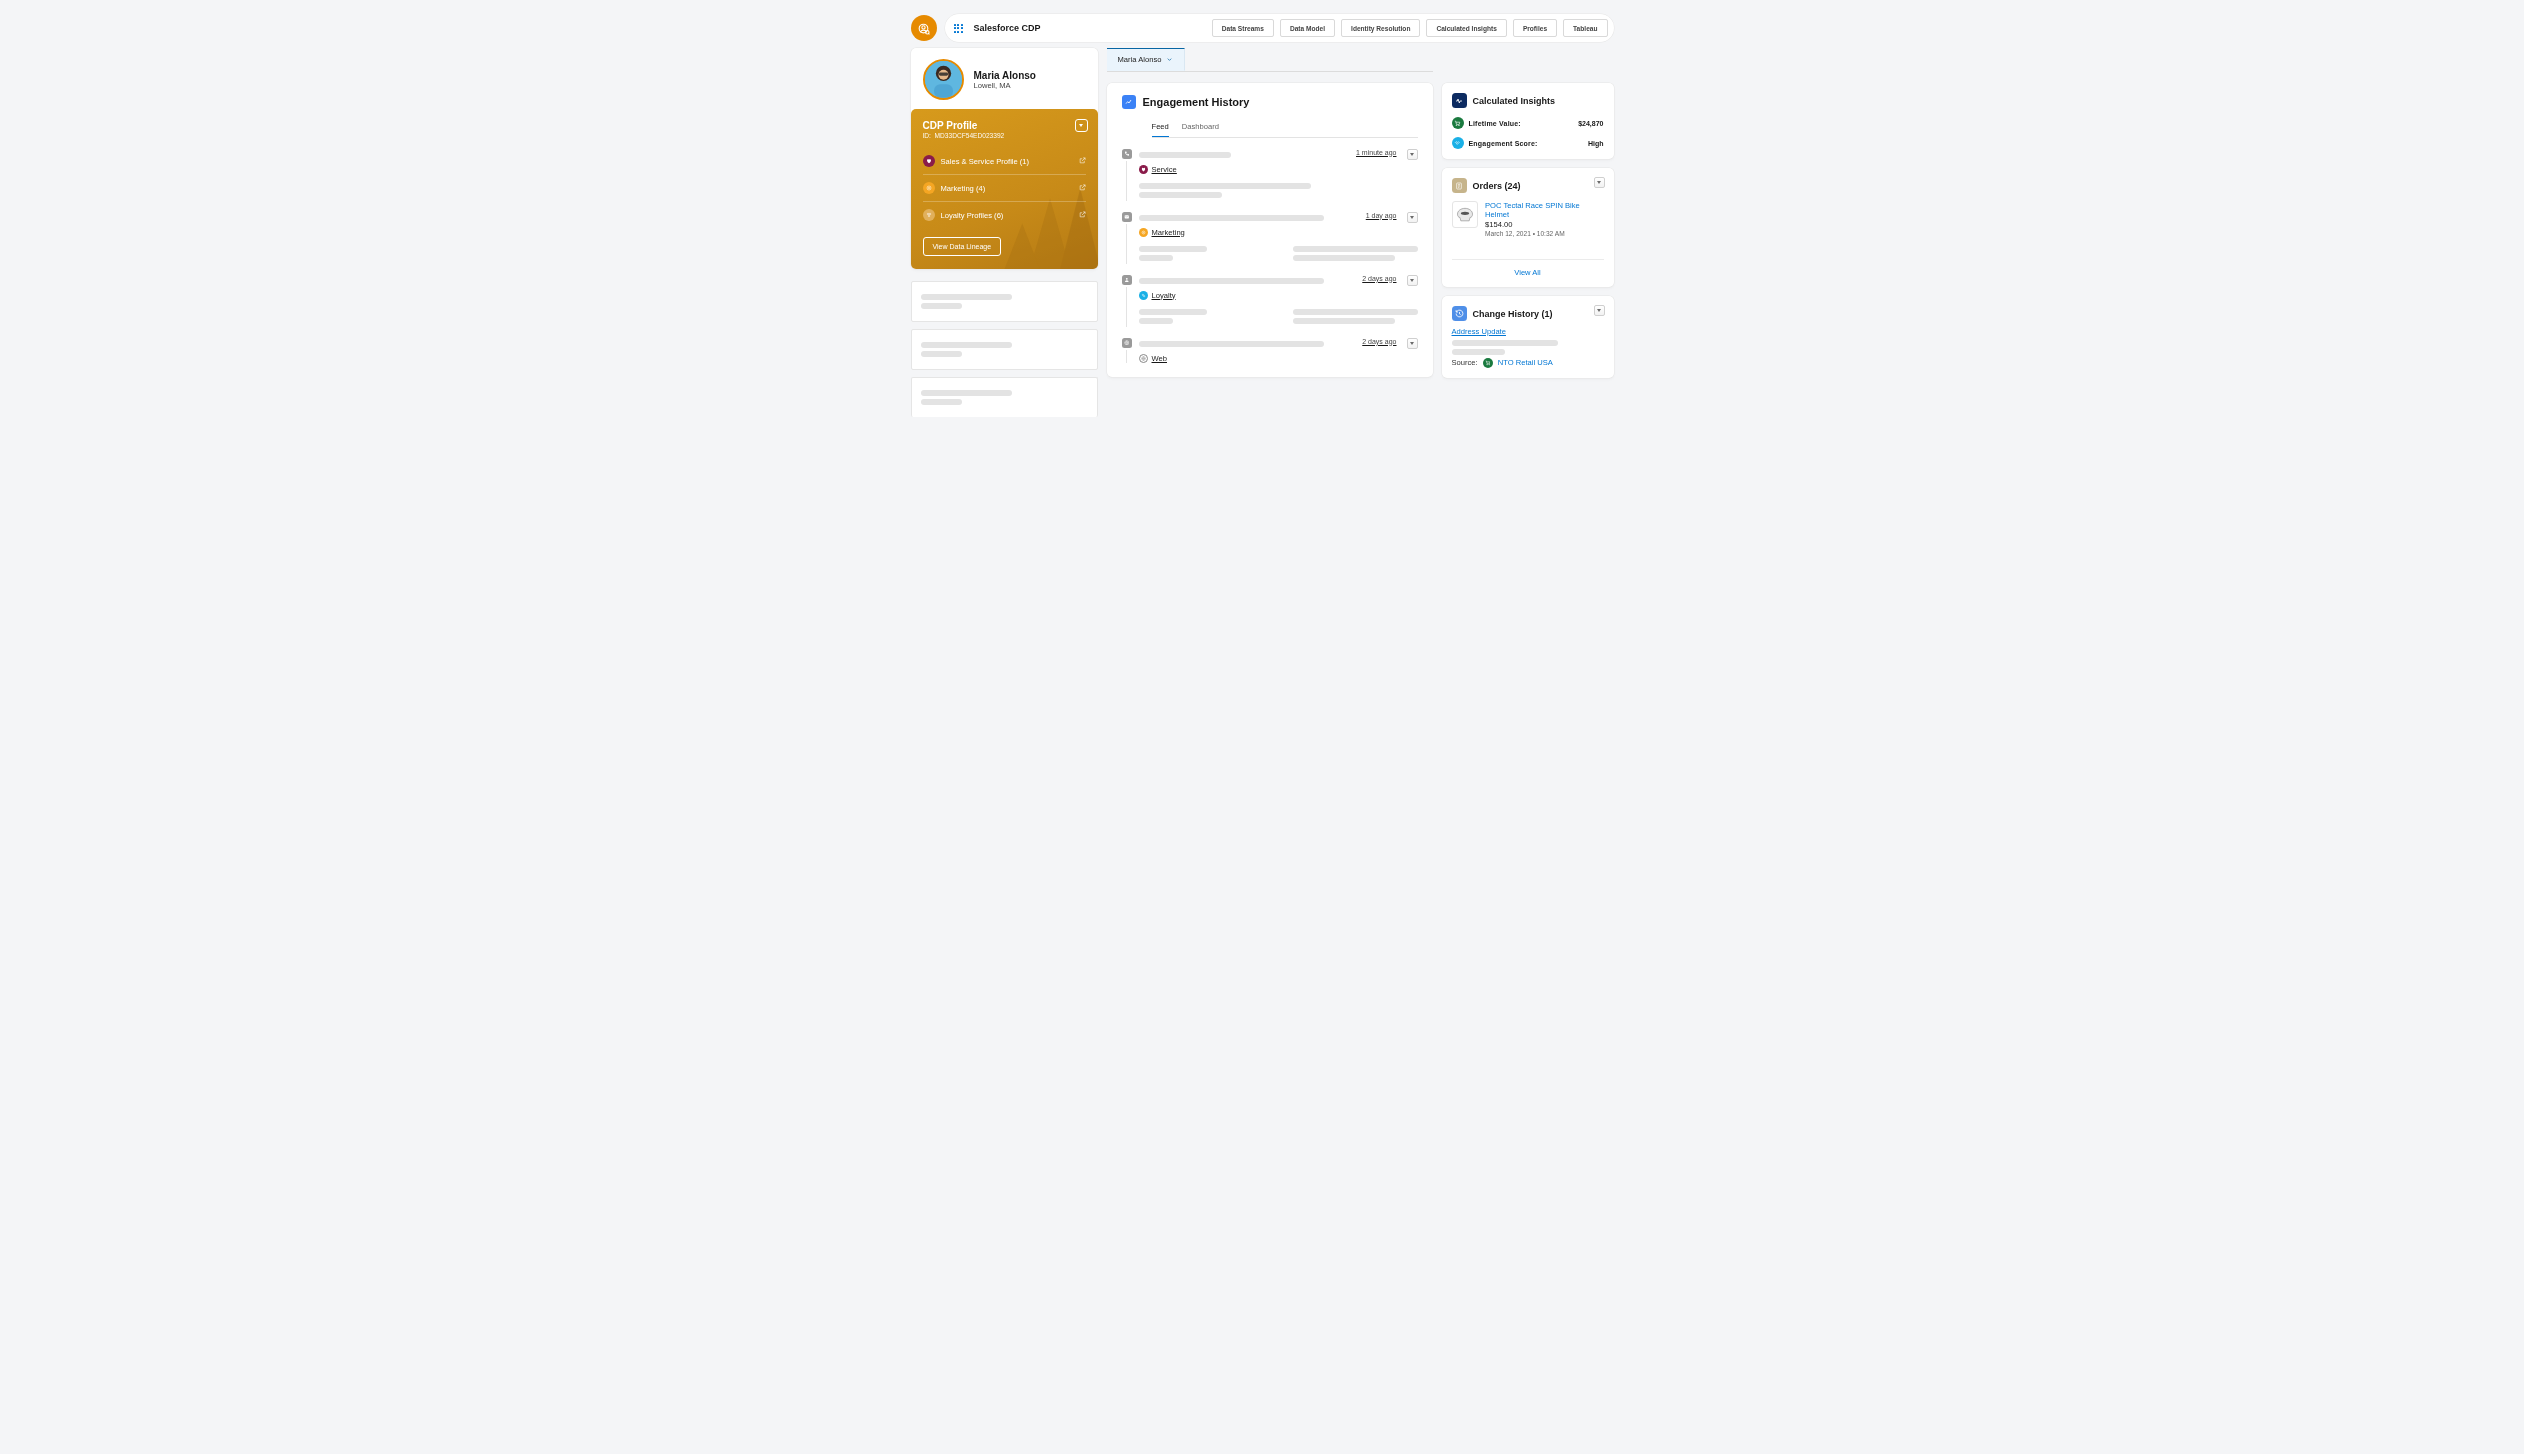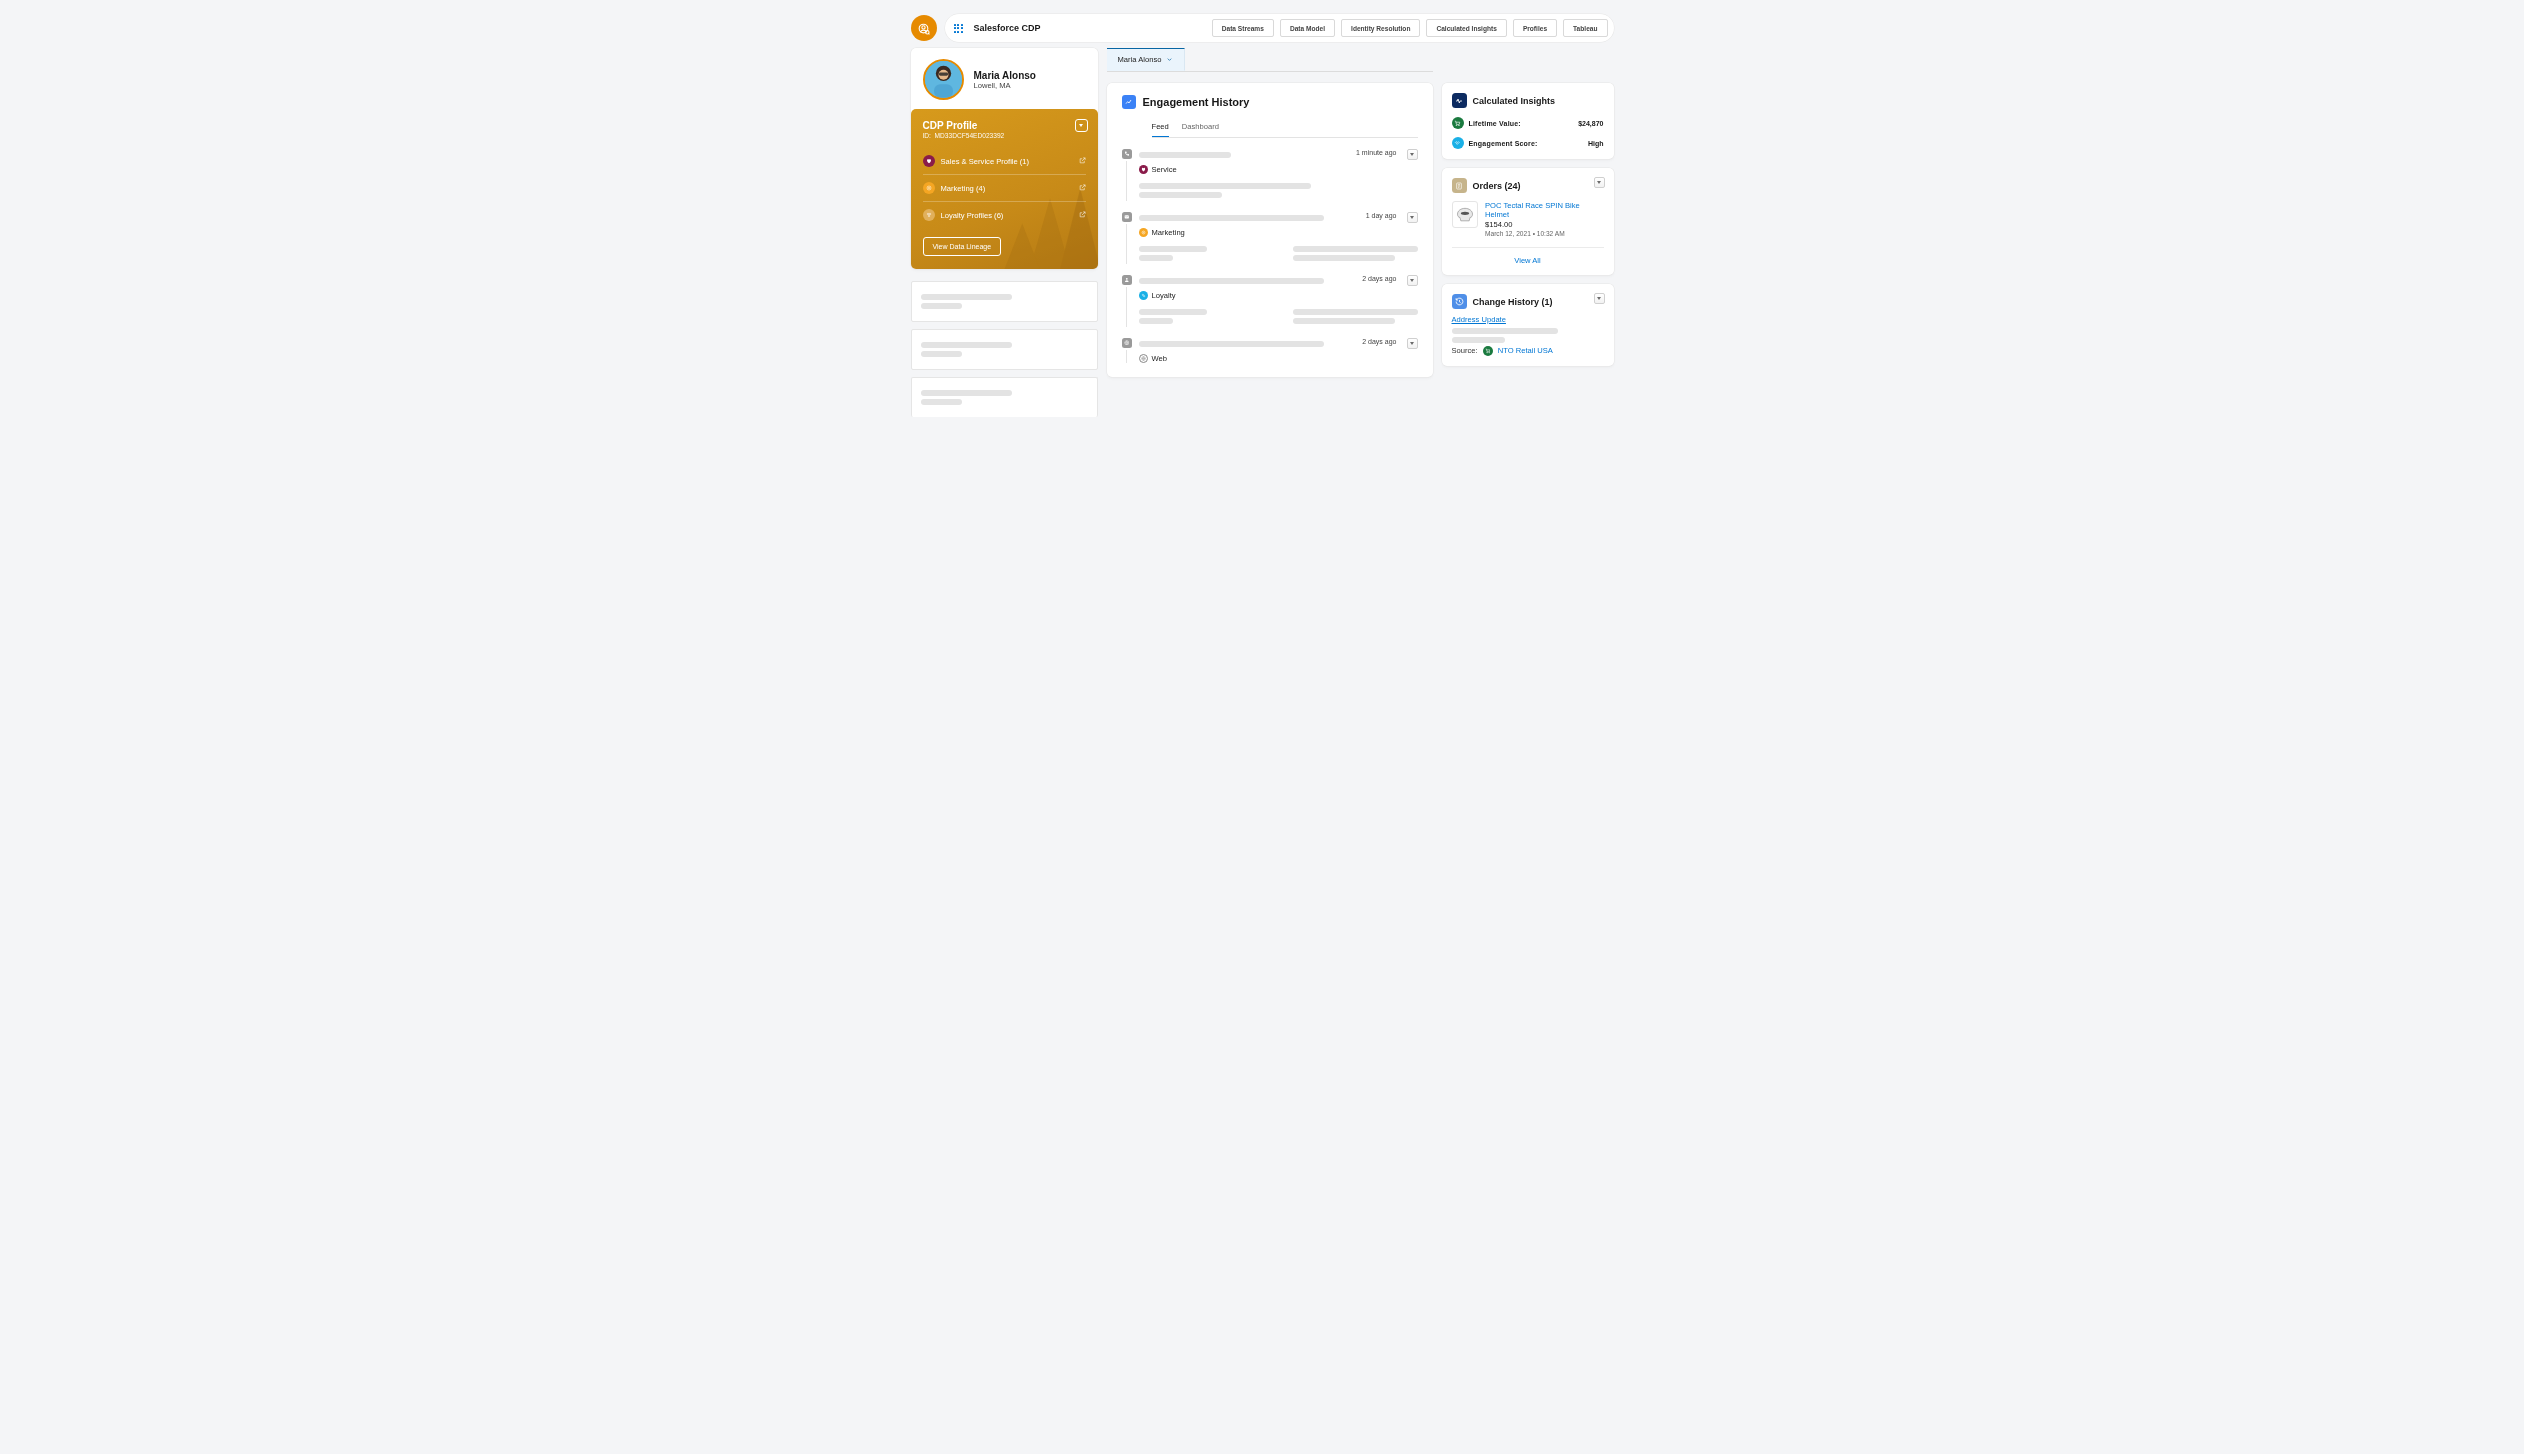--- a/index.html
+++ b/index.html
@@ -55,21 +55,21 @@
   .tab-pill svg { flex:none; }
 
   .eng-card { background:#fff; border-radius:5px; margin-top:11px; padding:12px 15px 14px 15px; box-shadow: 0 0 0 0.5px #e5e5e5, 0 1.5px 3px rgba(0,0,0,0.03); }
   .eng-head { display:flex; align-items:center; gap:7px; }
   .eng-ico { width:14px; height:14px; background:#3b82f6; border-radius:3px; display:flex; align-items:center; justify-content:center; }
   .eng-title { font-size:11px; font-weight:600; }
   .sub-tabs { margin-top:10px; border-bottom:0.5px solid #e3e3e3; display:flex; gap:13px; font-size:7.6px;margin-left:30px; }
   .sub-tab { padding:3px 0 5px 0; color:#666; cursor:pointer; }
   .sub-tab.active { color:#181818; border-bottom:1.5px solid #0176d3; font-weight:500; }
 
-  .timeline { margin-top:8px; }
+  .timeline { margin-top:8px;text-decoration:underline; }
   .tl-item { display:flex; gap:7px; margin-top:11px; }
   .tl-rail { width:10px; display:flex; flex-direction:column; align-items:center; }
   .tl-railicon { width:10px; height:10px; border-radius:2.5px; background:#9a9a9a; display:flex; align-items:center; justify-content:center; flex:none; }
   .tl-line { width:1px; flex:1; background:#e3e3e3; margin-top:2px; }
   .tl-body { flex:1; }
   .tl-top { display:flex; gap:7px; }
   .tl-top-skel { flex:1; }
   .tl-time { color:#444; font-size:7px; white-space:nowrap; text-align:right; width:45px; }
   .tl-drop { width:11px; height:11px; border:0.5px solid #cfcfcf; border-radius:2px; display:flex; align-items:center; justify-content:center; margin-left:3px; cursor:pointer; background:#fff; background-image:linear-gradient(#fff,#f2f2f2); }
   .tl-tag { display:flex; align-items:center; gap:4px; margin-top:4px; font-size:7.6px; color:#222; }
@@ -92,21 +92,21 @@
   .r-drop { position:absolute; top:9px; right:9px; width:11px; height:11px; border:0.5px solid #cfcfcf; border-radius:2px; display:flex; align-items:center; justify-content:center; cursor:pointer; background-image:linear-gradient(#fff,#f2f2f2); }
 
   .ci-rows { margin-top:9px; display:flex; flex-direction:column; gap:8px; }
   .ci-row { display:flex; align-items:center; gap:5px; }
   .ci-row .ci-ico { width:12px; height:12px; border-radius:50%; display:flex; align-items:center; justify-content:center; flex:none; }
   .ci-ico.green { background:#1a7a3f; }
   .ci-ico.cyan { background:#1ab0e6; }
   .ci-label { font-weight:700; flex:1; letter-spacing:0.2px; }
   .ci-value { font-weight:700; }
 
-  .order-item { display:flex; gap:7px; margin-top:8px; padding-bottom:10px; border-bottom:0.5px solid #ebebeb; }
+  .order-item { display:flex; gap:7px; margin-top:8px; padding-bottom:22px; border-bottom:0.5px solid #ebebeb; }
   .order-img { width:27px; height:27px; border:0.5px solid #e5e5e5; border-radius:3px; display:flex; align-items:center; justify-content:center; background:#fff; }
   .order-name { color:#0176d3; font-size:7.6px; }
   .order-price { font-size:7.6px; margin-top:1px; }
   .order-date { font-size:6.6px; color:#666; margin-top:1px; }
   .view-all { text-align:center; color:#0176d3; font-size:7.6px; margin-top:8px; cursor:pointer; }
 
   .ch-link { color:#0176d3; text-decoration:underline; font-size:7.6px; margin-top:6px; display:inline-block; cursor:pointer; }
   .ch-skels { margin-top:4px; }
   .ch-source { display:flex; align-items:flex-start; gap:5px; font-size:7.6px; }
   .ch-source .lbl { color:#333; }

